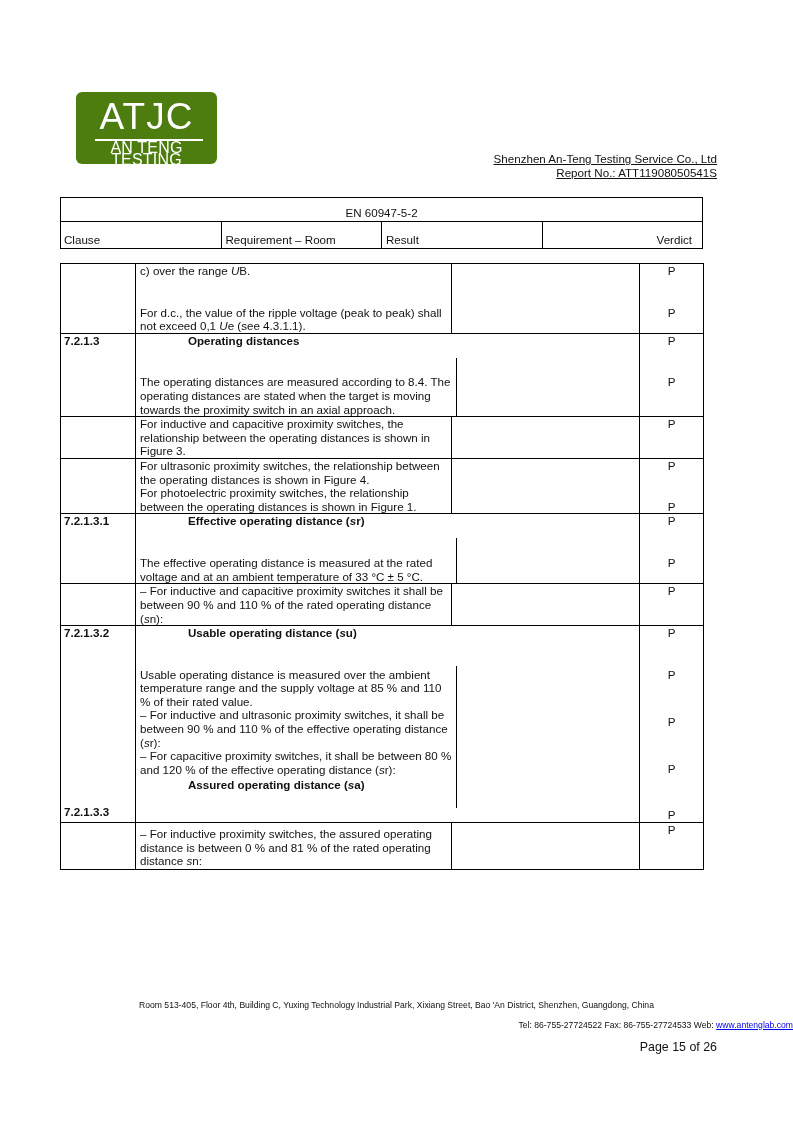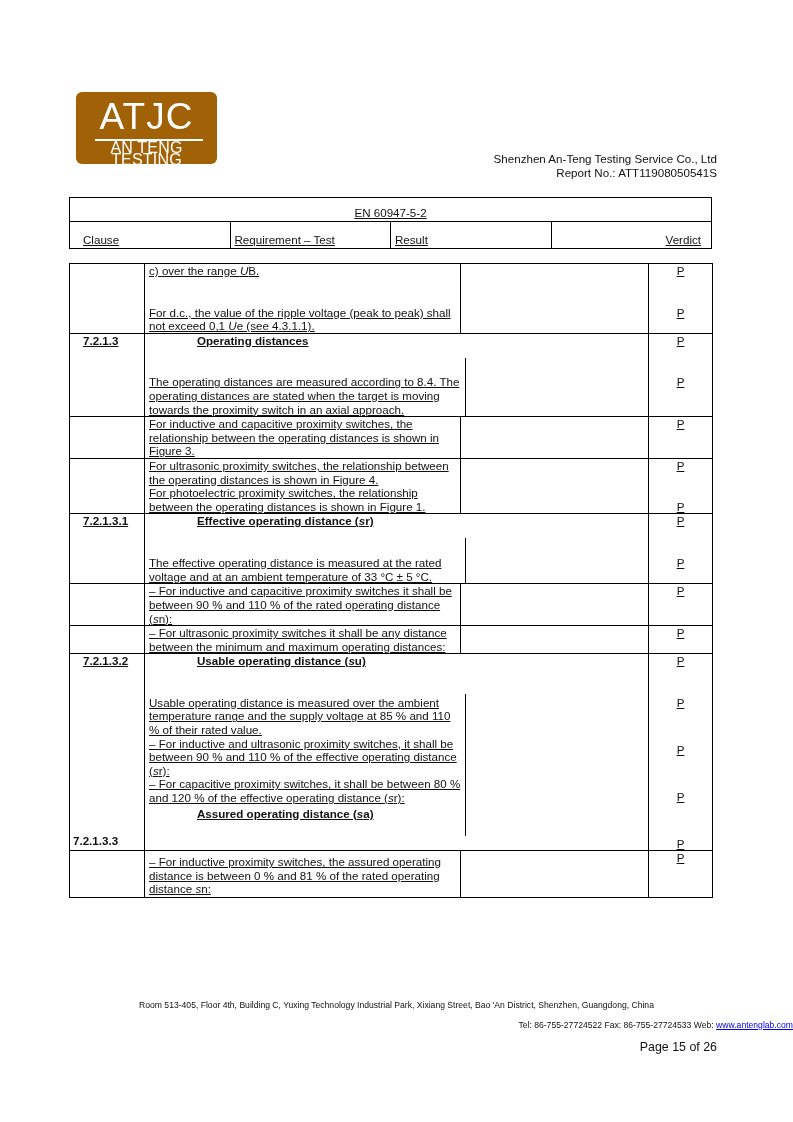--- a/index.html
+++ b/index.html
@@ -1,39 +1,39 @@
 <!DOCTYPE html>
 <html><head>
 <meta charset="utf-8">
 <style>
   * { margin: 0; padding: 0; box-sizing: border-box; }
   html, body { width: 793px; height: 1122px; background: #ffffff; }
   body { position: relative; font-family: "Liberation Sans", sans-serif; color: #111; font-size: 11.6px; }
 
   .logo {
     position: absolute; left: 76px; top: 92px; width: 141px; height: 72px;
-    background: #a16207; border-radius: 6px; color: #fff; text-align: center;
+    background: #4d7c0f; border-radius: 6px; color: #fff; text-align: center;
   }
   .logo .big { position: absolute; left: 0; right: 0; top: 5px; font-size: 37px; letter-spacing: 1px; line-height: 40px; }
   .logo .rule { position: absolute; left: 19px; right: 14px; top: 47px; height: 2px; background: #fff; }
   .logo .small { position: absolute; left: 0; right: 0; top: 50px; font-size: 16px; line-height: 12px; letter-spacing: 0.2px; }
 
-  .company { position: absolute; right: 76px; top: 152px; text-align: right; font-size: 11.6px; line-height: 14px; }
+  .company { position: absolute; right: 76px; top: 152px; text-align: right; font-size: 11.6px; line-height: 14px; text-decoration: underline; }
 
-  table { border-collapse: collapse; position: absolute; left: 69px; width: 643px; table-layout: fixed; text-decoration: underline; }
+  table { border-collapse: collapse; position: absolute; left: 60px; width: 643px; table-layout: fixed; }
   td { border: 1px solid #000; vertical-align: top; font-size: 11.6px; line-height: 13.6px; padding: 0 4px; }
 
   .hdr { top: 197px; }
   .hdr td { height: 24px; }
   .hdr .std { text-align: center; vertical-align: bottom; padding-bottom: 1px; }
   .hdr .col { height: 27px; vertical-align: bottom; padding-bottom: 1px; }
   .hdr .vcol { text-align: right; padding-right: 10px; }
 
   .body-table { top: 263px; }
-  .c1 { width: 75px; font-weight: bold; padding-left: 13px; }
+  .c1 { width: 75px; font-weight: bold; padding-left: 3px; }
   .c2 { width: 316px; padding-left: 4px; }
   .c3 { width: 188px; }
   .c4 { width: 64px; text-align: center; }
 
   .para { display: block; }
   .gap { margin-top: 28px; }
   .bold { font-weight: bold; margin-left: 48px; }
   i { font-style: italic; }
   .vline { position: absolute; width: 1px; background: #000; }
 
@@ -56,21 +56,21 @@
   <div>Report No.: ATT11908050541S</div>
 </div>
 
 <table class="hdr">
   <tbody>
       <tr>
     <td colspan="4" class="std">EN 60947-5-2</td>
   </tr>
   <tr>
     <td class="col c1" style="font-weight:normal">Clause</td>
-    <td class="col c2">Requirement – Test</td>
+    <td class="col c2">Requirement – Room</td>
     <td class="col c3">Result</td>
     <td class="col c4 vcol">Verdict</td>
   </tr>
 </tbody>
   </table>
 
 <table class="body-table">
 
   <tbody>
       <tr>
@@ -140,30 +140,20 @@
     <td class="c1"></td>
     <td class="c2">
       <span class="para"><span>– For inductive and capacitive proximity switches it shall be between 90 % and 110 % of the rated operating distance (</span><i>s</i><span>n):</span></span>
     </td>
     <td class="c3"></td>
     <td class="c4">
       <span class="para">P</span>
     </td>
   </tr>
 
-  <tr>
-    <td class="c1"></td>
-    <td class="c2">
-      <span class="para">– For ultrasonic proximity switches it shall be any distance between the minimum and maximum operating distances:</span>
-    </td>
-    <td class="c3"></td>
-    <td class="c4">
-      <span class="para">P</span>
-    </td>
-  </tr>
 
   <tr>
     <td class="c1" style="position:relative">
       <span class="para">7.2.1.3.2</span>
       <span class="para" style="position:absolute; left:3px; bottom:3px">7.2.1.3.3</span>
     </td>
     <td class="c2" colspan="2" style="position:relative; height:178px">
       <span class="para bold"><span>Usable operating distance (</span><i>s</i><span>u)</span></span>
       <span class="para gap" style="width:312px">Usable operating distance is measured over the ambient temperature range and the supply voltage at 85 % and 110 % of their rated value.</span>
       <span class="para" style="width:312px"><span>– For inductive and ultrasonic proximity switches, it shall be between 90 % and 110 % of the effective operating distance (</span><i>s</i><span>r):</span></span>

